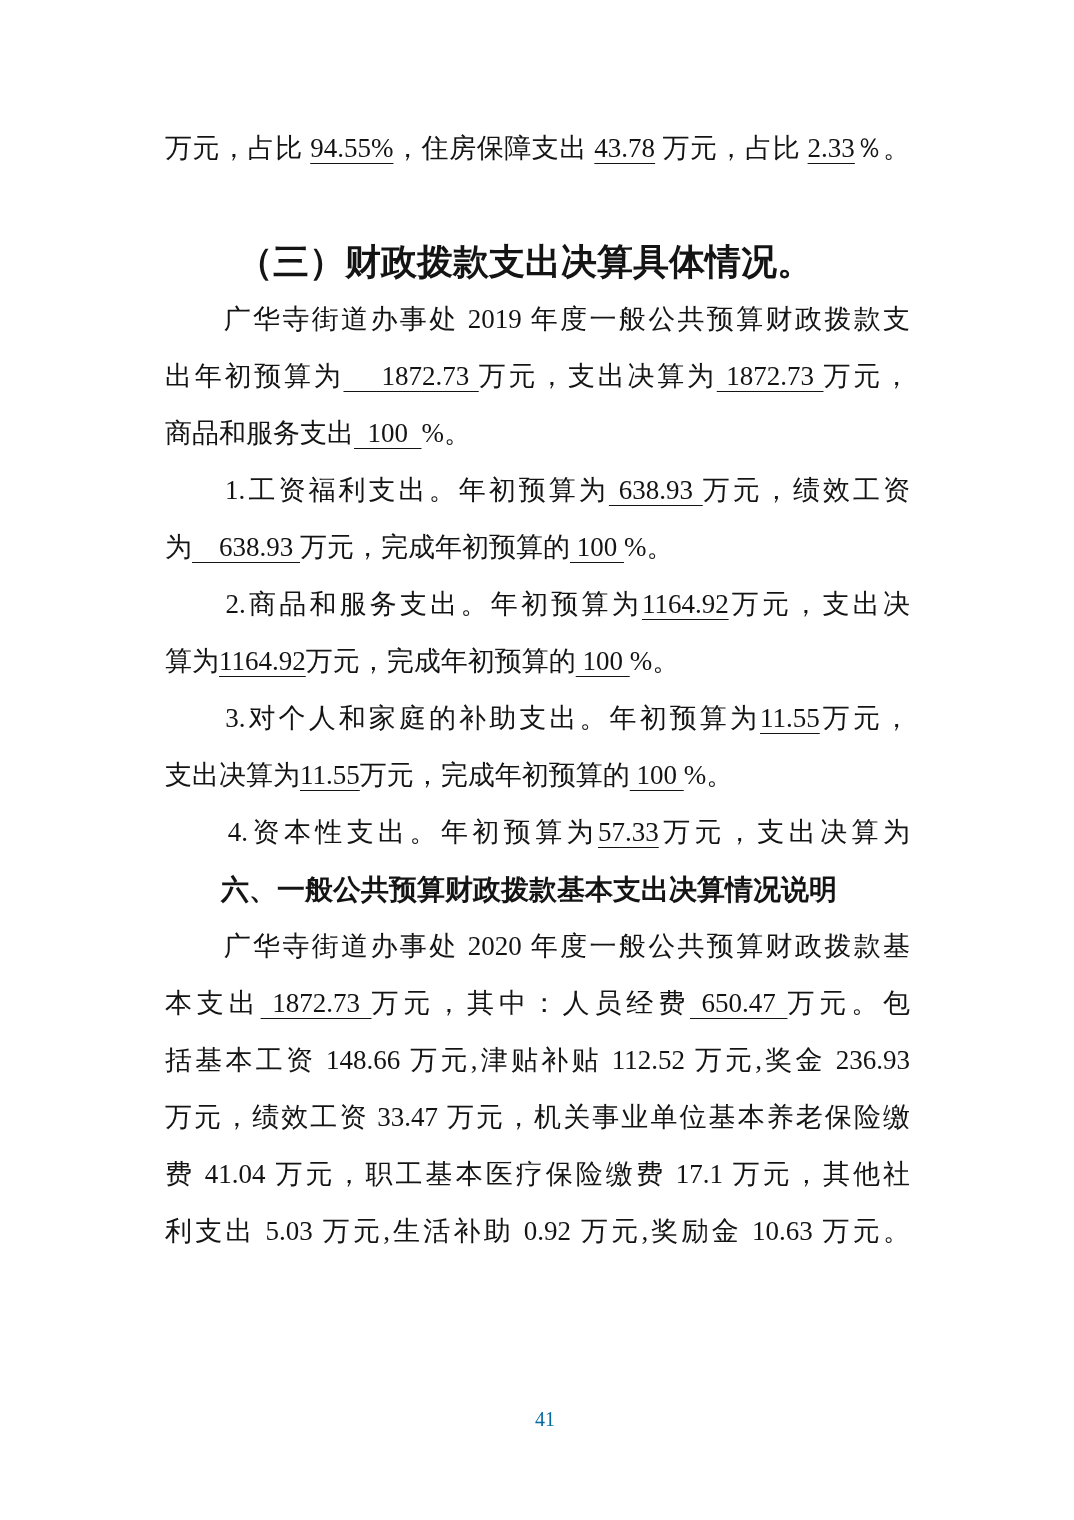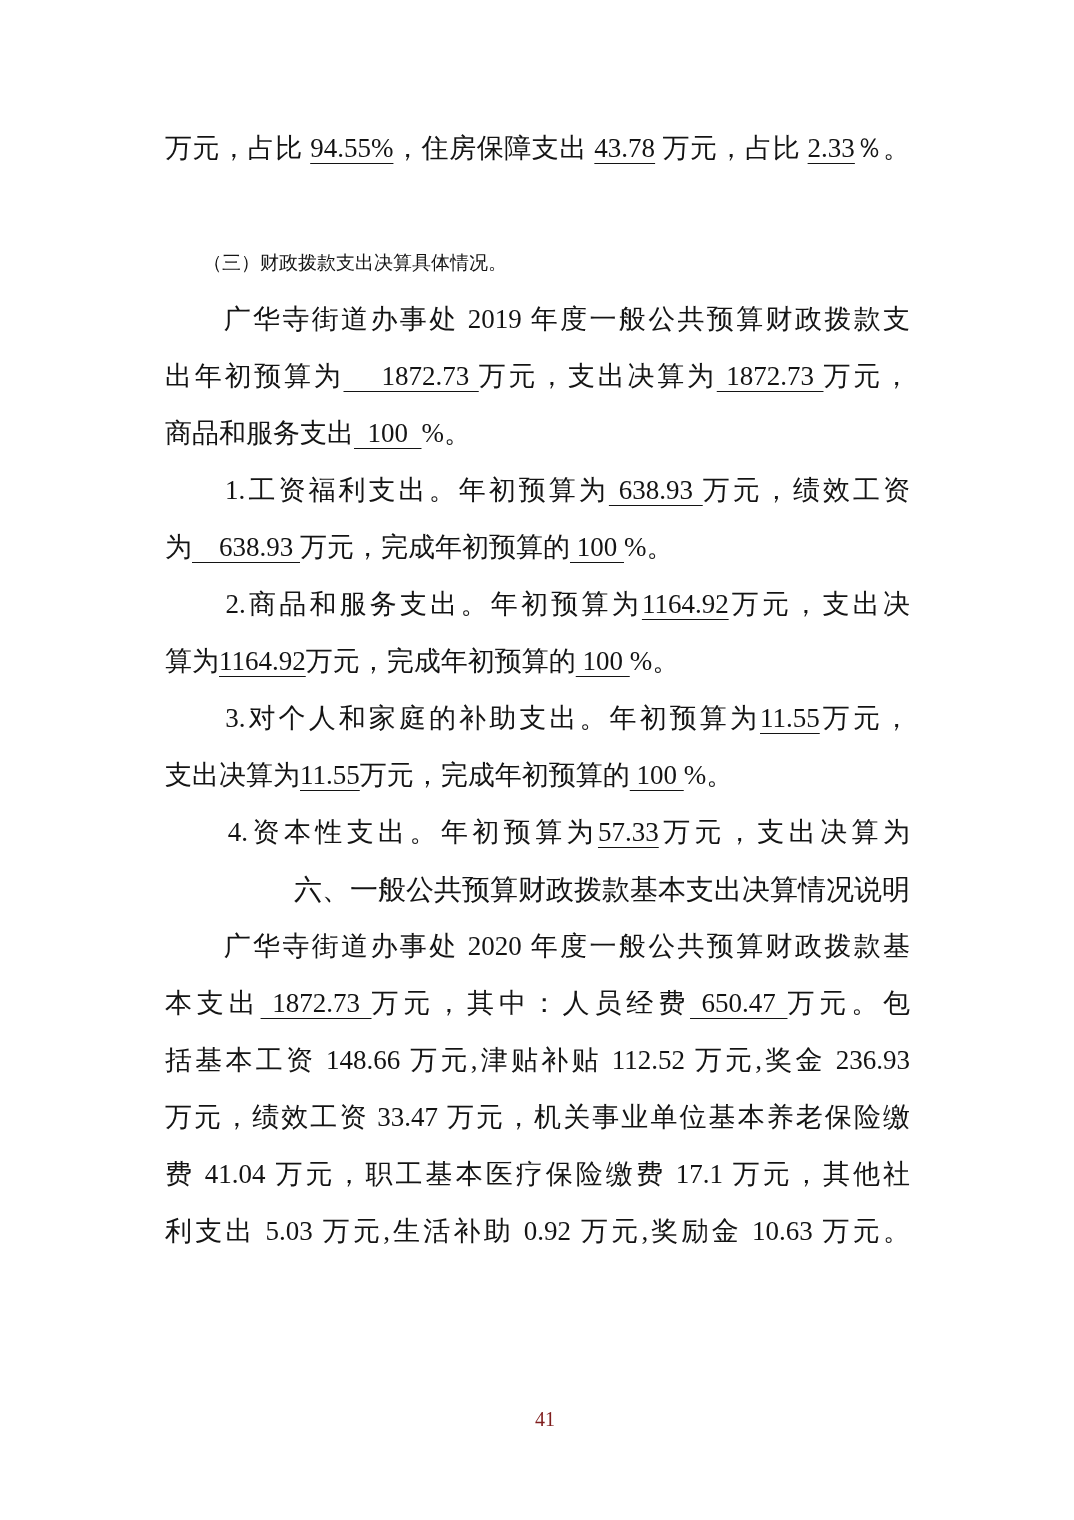--- a/index.html
+++ b/index.html
@@ -28,41 +28,40 @@
     font-size: 27px;
     white-space: normal;
   }
   .line.blank { height: 57px; }
   .line.just {
     text-align: justify;
     text-align-last: justify;
   }
   .line.h2 {
     font-family: "Liberation Sans", sans-serif;
-    font-weight: 400;
+    font-weight: 700;
     font-size: 28px;
-    text-align: right;
   }
   .line.h3 {
-    font-weight: 400;
-    font-size: 19px;
+    font-weight: 700;
+    font-size: 36px;
   }
   .u {
     text-decoration: underline;
     text-underline-offset: 6px;
     text-decoration-thickness: 1px;
   }
   .page-number {
     position: absolute;
     left: 0;
     right: 0;
     top: 1408px;
     text-align: center;
     font-size: 20px;
-    color: #7f1d1d;
+    color: #0369a1;
     font-family: "Liberation Serif", serif;
     padding-left: 16px;
   }
 </style>
 </head>
 <body>
 
 <div class="page">
   <div class="content">
       <div class="line body just"><span>万元，占比 </span><span class="u">94.55%</span><span>，住房保障支出 </span><span class="u">43.78</span><span> 万元，占比 </span><span class="u">2.33</span><span>％。</span></div>

